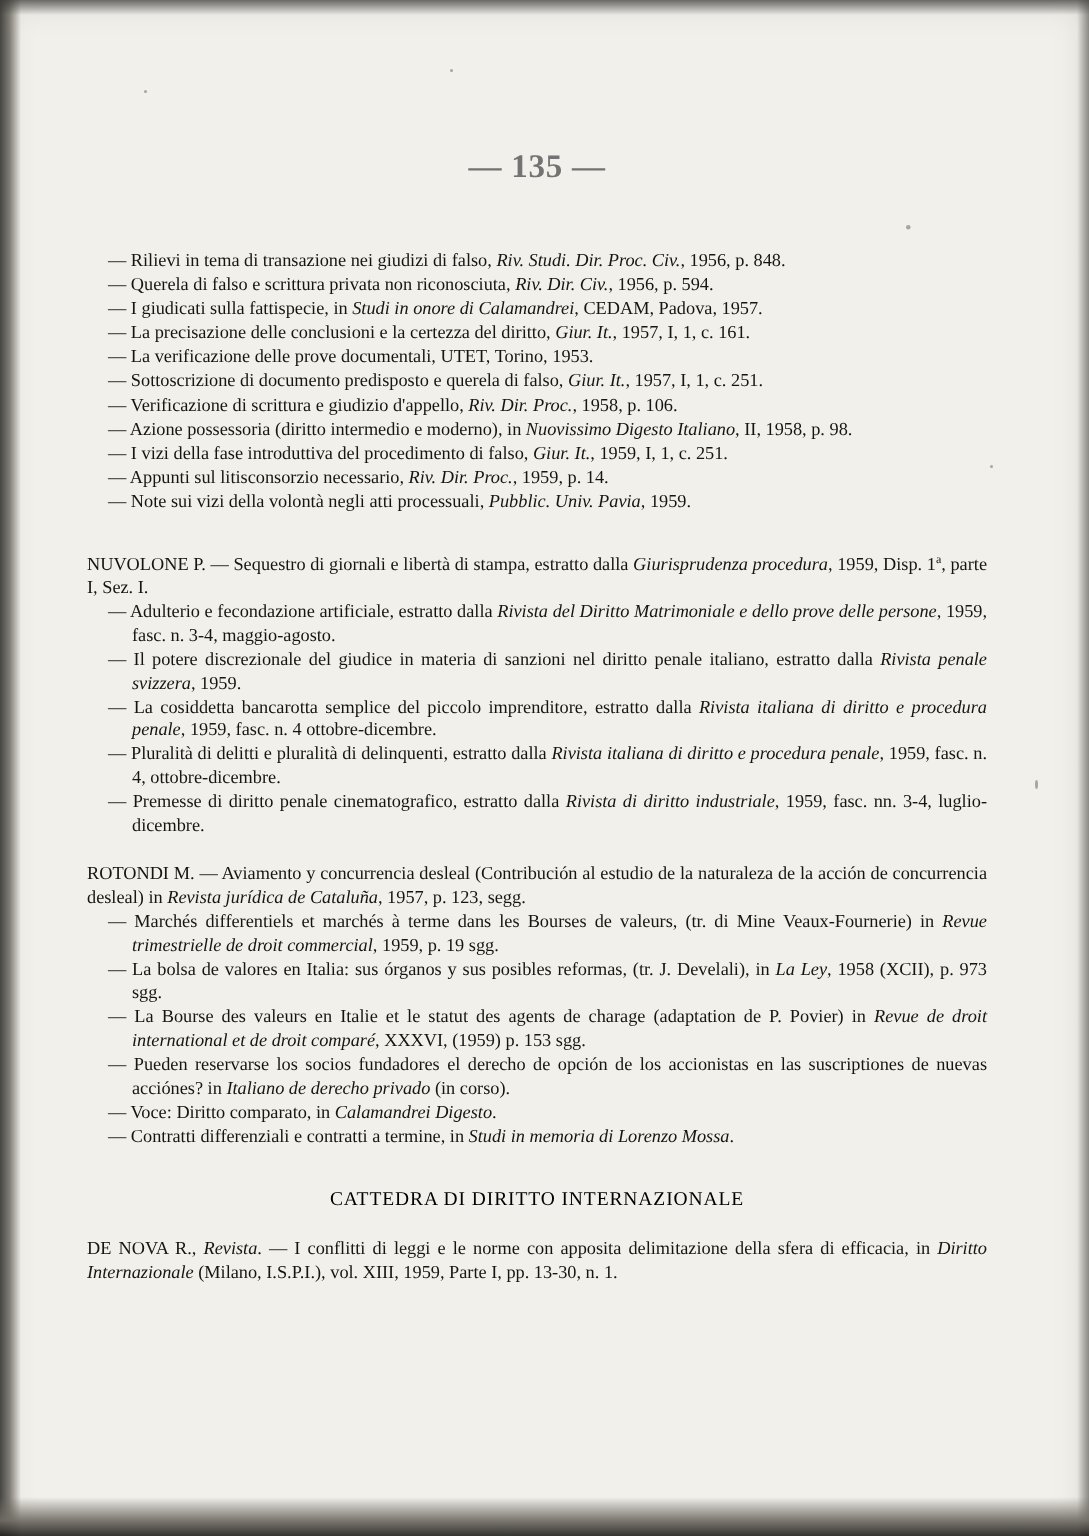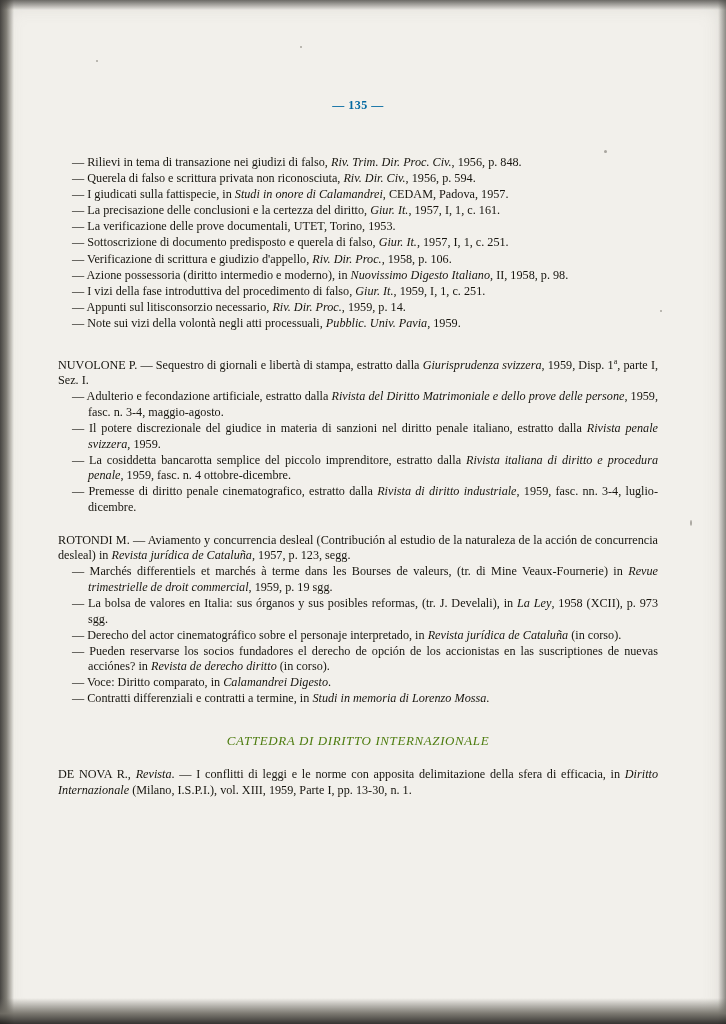--- a/index.html
+++ b/index.html
@@ -59,23 +59,23 @@
   }
   .content {
     position: absolute;
     left: 58px;
     top: 0;
     width: 600px;
     height: 1024px;
   }
   .page-number {
     text-align: center;
-    font-size: 12px;
+    font-size: 22px;
     font-weight: bold;
-    color: #0369a1;
+    color: #737373;
     margin-top: 98px;
     letter-spacing: .5px;
   }
   .blocks {
     margin-top: 42px;
     color: #17150f;
   }
   .entry {
     font-size: 12.2px;
     line-height: 15.6px;
@@ -94,22 +94,21 @@
     margin-bottom: 17px;
   }
   .block.first {
     margin-bottom: 22px;
   }
   .heading {
     text-align: center;
     font-size: 13px;
     letter-spacing: .6px;
     margin: 26px 0 18px 0;
-    color: #4d7c0f;
-    font-style: italic;
+    color: #000000;
   }
   .speck {
     position: absolute;
     background: #5f5c54;
     border-radius: 50%;
     opacity: .5;
   }
   .sup {
     font-size: 8px;
     vertical-align: super;
@@ -128,45 +127,46 @@
   <div class="speck" style="left:660px;top:310px;width:2px;height:2px;"></div>
   <div class="speck" style="left:690px;top:520px;width:2px;height:6px;"></div>
   <div class="speck" style="left:96px;top:60px;width:2px;height:2px;"></div>
   <div class="speck" style="left:300px;top:46px;width:2px;height:2px;"></div>
 
   <div class="content">
     <div class="page-number">— 135 —</div>
 
     <div class="blocks">
       <div class="block first" id="b0">
-          <p class="entry dash">— Rilievi in tema di transazione nei giudizi di falso, <i>Riv. Trim. Dir. Proc. Civ.</i>, 1956, p. 848.</p>
+          <p class="entry dash">— Rilievi in tema di transazione nei giudizi di falso, <i>Riv. Studi. Dir. Proc. Civ.</i>, 1956, p. 848.</p>
           <p class="entry dash">— Querela di falso e scrittura privata non riconosciuta, <i>Riv. Dir. Civ.</i>, 1956, p. 594.</p>
           <p class="entry dash">— I giudicati sulla fattispecie, in <i>Studi in onore di Calamandrei</i>, CEDAM, Padova, 1957.</p>
           <p class="entry dash">— La precisazione delle conclusioni e la certezza del diritto, <i>Giur. It.</i>, 1957, I, 1, c. 161.</p>
           <p class="entry dash">— La verificazione delle prove documentali, UTET, Torino, 1953.</p>
           <p class="entry dash">— Sottoscrizione di documento predisposto e querela di falso, <i>Giur. It.</i>, 1957, I, 1, c. 251.</p>
           <p class="entry dash">— Verificazione di scrittura e giudizio d'appello, <i>Riv. Dir. Proc.</i>, 1958, p. 106.</p>
           <p class="entry dash">— Azione possessoria (diritto intermedio e moderno), in <i>Nuovissimo Digesto Italiano</i>, II, 1958, p. 98.</p>
           <p class="entry dash">— I vizi della fase introduttiva del procedimento di falso, <i>Giur. It.</i>, 1959, I, 1, c. 251.</p>
           <p class="entry dash">— Appunti sul litisconsorzio necessario, <i>Riv. Dir. Proc.</i>, 1959, p. 14.</p>
           <p class="entry dash">— Note sui vizi della volontà negli atti processuali, <i>Pubblic. Univ. Pavia</i>, 1959.</p>
         </div>
       <div class="block" id="b1">
-          <p class="entry author">NUVOLONE P. — Sequestro di giornali e libertà di stampa, estratto dalla <i>Giurisprudenza svizzera</i>, 1959, Disp. 1<span class="sup">a</span>, parte I, Sez. I.</p>
+          <p class="entry author">NUVOLONE P. — Sequestro di giornali e libertà di stampa, estratto dalla <i>Giurisprudenza procedura</i>, 1959, Disp. 1<span class="sup">a</span>, parte I, Sez. I.</p>
           <p class="entry dash">— Adulterio e fecondazione artificiale, estratto dalla <i>Rivista del Diritto Matrimoniale e dello prove delle persone</i>, 1959, fasc. n. 3-4, maggio-agosto.</p>
           <p class="entry dash">— Il potere discrezionale del giudice in materia di sanzioni nel diritto penale italiano, estratto dalla <i>Rivista penale svizzera</i>, 1959.</p>
           <p class="entry dash">— La cosiddetta bancarotta semplice del piccolo imprenditore, estratto dalla <i>Rivista italiana di diritto e procedura penale</i>, 1959, fasc. n. 4 ottobre-dicembre.</p>
+          <p class="entry dash">— Pluralità di delitti e pluralità di delinquenti, estratto dalla <i>Rivista italiana di diritto e procedura penale</i>, 1959, fasc. n. 4, ottobre-dicembre.</p>
           <p class="entry dash">— Premesse di diritto penale cinematografico, estratto dalla <i>Rivista di diritto industriale</i>, 1959, fasc. nn. 3-4, luglio-dicembre.</p>
         </div>
       <div class="block" id="b2">
           <p class="entry author">ROTONDI M. — Aviamento y concurrencia desleal (Contribución al estudio de la naturaleza de la acción de concurrencia desleal) in <i>Revista jurídica de Cataluña</i>, 1957, p. 123, segg.</p>
           <p class="entry dash">— Marchés differentiels et marchés à terme dans les Bourses de valeurs, (tr. di Mine Veaux-Fournerie) in <i>Revue trimestrielle de droit commercial</i>, 1959, p. 19 sgg.</p>
           <p class="entry dash">— La bolsa de valores en Italia: sus órganos y sus posibles reformas, (tr. J. Develali), in <i>La Ley</i>, 1958 (XCII), p. 973 sgg.</p>
-          <p class="entry dash">— Derecho del actor cinematográfico sobre el personaje interpretado, in <i>Revista jurídica de Cataluña</i> (in corso).</p>
-          <p class="entry dash">— Pueden reservarse los socios fundadores el derecho de opción de los accionistas en las suscriptiones de nuevas acciónes? in <i>Revista de derecho diritto</i> (in corso).</p>
+          <p class="entry dash">— La Bourse des valeurs en Italie et le statut des agents de charage (adaptation de P. Povier) in <i>Revue de droit international et de droit comparé</i>, XXXVI, (1959) p. 153 sgg.</p>
+          <p class="entry dash">— Pueden reservarse los socios fundadores el derecho de opción de los accionistas en las suscriptiones de nuevas acciónes? in <i>Italiano de derecho privado</i> (in corso).</p>
           <p class="entry dash">— Voce: Diritto comparato, in <i>Calamandrei Digesto</i>.</p>
           <p class="entry dash">— Contratti differenziali e contratti a termine, in <i>Studi in memoria di Lorenzo Mossa</i>.</p>
         </div>
 
       <div class="heading">CATTEDRA DI DIRITTO INTERNAZIONALE</div>
 
       <div class="block" id="bf">
           <p class="entry author">DE NOVA R., <i>Revista</i>. — I conflitti di leggi e le norme con apposita delimitazione della sfera di efficacia, in <i>Diritto Internazionale</i> (Milano, I.S.P.I.), vol. XIII, 1959, Parte I, pp. 13-30, n. 1.</p>
         </div>
     </div>

